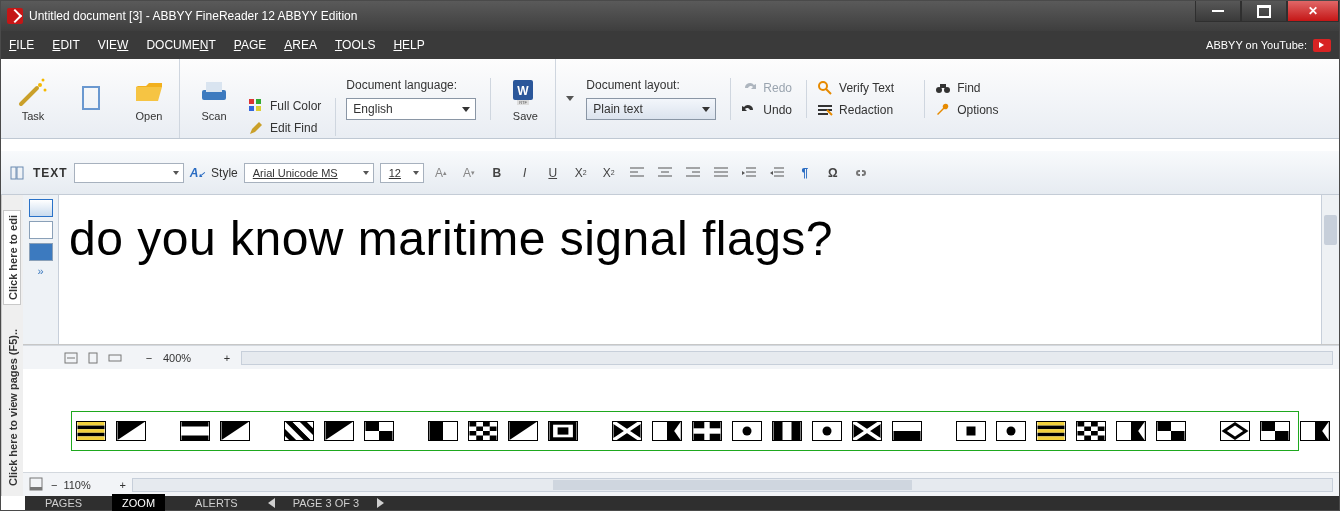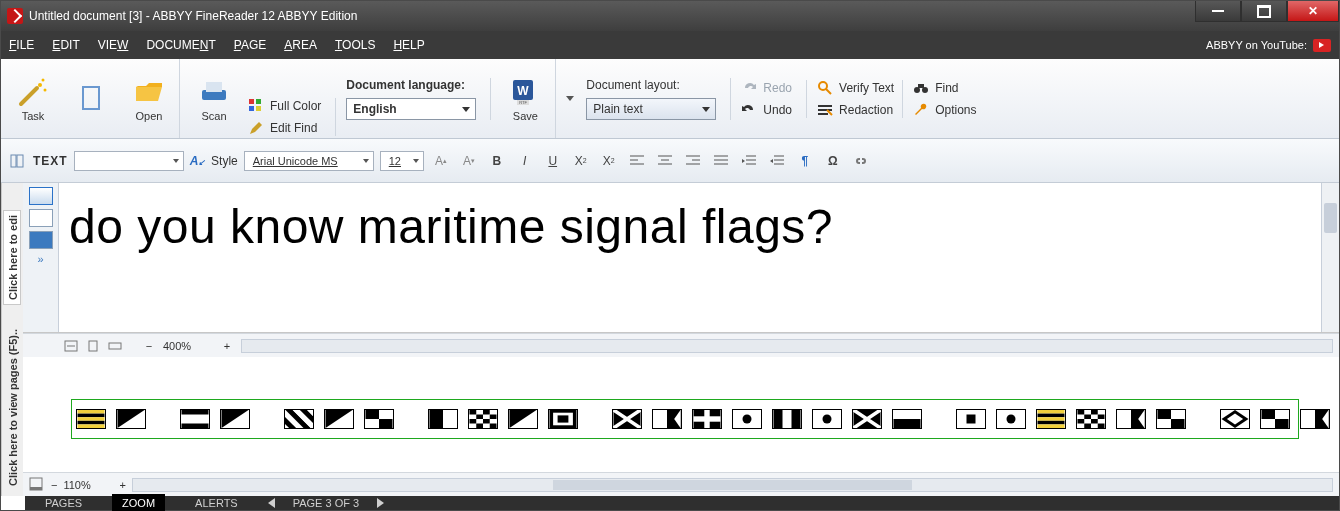--- a/index.html
+++ b/index.html
@@ -26,21 +26,21 @@
   .ribbon { height:80px; background:linear-gradient(#fdfdfd,#e9edf3); border-bottom:1px solid #bfc8d3; display:flex; align-items:center; padding:0 8px; gap:10px; font-size:12px; color:#333; }
   .rgroup { display:flex; flex-direction:column; align-items:center; justify-content:center; height:100%; padding:2px 8px; }
   .rgroup.vsep{border-right:1px solid #cfd6df; padding-right:14px;}
   .rgroup .big{font-size:11px;margin-top:2px;text-align:center;}
   .rside{display:flex; flex-direction:column; gap:6px; justify-content:center;}
   .rside .row{display:flex; align-items:center; gap:6px; font-size:12px;}
   .dropdown{height:22px;border:1px solid #8a96a5;background:#fff;display:flex;align-items:center;padding:0 18px 0 6px;position:relative;min-width:130px;font-size:12px;}
   .dropdown::after{content:"";position:absolute;right:5px;top:8px;border-left:4px solid transparent;border-right:4px solid transparent;border-top:5px solid #333;}
   .dropdown.sel{background:linear-gradient(#f3f6fb,#dbe3ee);}
   .ico32{width:32px;height:32px;display:flex;align-items:center;justify-content:center;}
-  .fmtbar{height:44px;background:linear-gradient(#f8fafc,#e6ebf1);border-bottom:1px solid #c4ccd6;display:flex;align-items:center;gap:6px;padding:0 6px;font-size:12px;color:#333;}
+  .fmtbar{height:44px;background:linear-gradient(#f8fafc,#e6ebf1);border-bottom:1px solid #c4ccd6;display:flex;align-items:center;gap:6px;padding:0 6px;font-size:12px;color:#333;margin-top:12px;}
   .fmtbar .lab{font-weight:bold;letter-spacing:1px;}
   .fmtbar .dd{height:20px;border:1px solid #a7b1be;background:#fff;padding:0 16px 0 8px;position:relative;font-size:11px;display:flex;align-items:center;text-decoration:underline;}
   .fmtbar .dd::after{content:"";position:absolute;right:4px;top:7px;border-left:3px solid transparent;border-right:3px solid transparent;border-top:4px solid #555;}
   .fmtbar .tbtn{width:22px;height:22px;display:flex;align-items:center;justify-content:center;color:#444;border-radius:2px;}
   .workarea{flex:1;display:flex;min-height:0;}
   .vtab{width:22px;background:#efefef;border-right:1px solid #c9c9c9;writing-mode:vertical-rl;transform:rotate(180deg);display:flex;align-items:center;justify-content:flex-start;padding:6px 0;font-size:11px;font-weight:bold;color:#333;gap:20px;}
   .vtab div{padding:4px 2px;}
   .vtab .sel{background:#fff;border:1px solid #c9c9c9;}
   .main{flex:1;display:flex;flex-direction:column;min-width:0;}
   .textpane{position:relative;border-bottom:1px solid #c7c7c7;display:flex;}
@@ -150,21 +150,21 @@
             </svg></span>
         <span>Full Color</span>
       </div>
       <div class="row">
         <span class="smico"><svg viewBox="0 0 16 16">
               <path d="M2 14l2-5 7-7 3 3-7 7z" fill="#caa02a"></path>
             </svg></span>
         <span>Edit Find</span>
       </div>
     </div>
-    <div class="rside vsep" style="padding-right:14px;border-right:1px solid #cfd6df;font-weight:bold;">
+    <div class="rside vsep" style="padding-right:14px;border-right:1px solid #cfd6df;">
       <div class="row">Document language:</div>
       <div class="dropdown">
           <span>English</span>
         </div>
     </div>
     <div class="rgroup vsep">
       <div class="ico32">
         <svg viewBox="0 0 32 32">
             <rect x="4" y="4" width="20" height="20" rx="2" fill="#2b579a"></rect>
             <text x="14" y="19" font-size="12" fill="#fff" text-anchor="middle" font-weight="bold">W</text>
@@ -190,21 +190,21 @@
             </svg></span>
         <span>Redo</span>
       </div>
       <div class="row">
         <span class="smico"><svg viewBox="0 0 16 16">
               <path d="M12 8a5 5 0 0 0-9-3L1 4v5h5L4 7a3 3 0 0 1 5 1z" fill="#333"></path>
             </svg></span>
         <span>Undo</span>
       </div>
     </div>
-    <div class="rside vsep" style="padding-right:8px;border-right:1px solid #cfd6df;">
+    <div class="rside vsep" style="padding-right:30px;border-right:1px solid #cfd6df;">
       <div class="row">
         <span class="smico"><svg viewBox="0 0 16 16">
               <circle cx="6" cy="6" r="4" fill="none" stroke="#e68a00" stroke-width="2"></circle>
               <line x1="9" y1="9" x2="14" y2="14" stroke="#e68a00" stroke-width="2"></line>
             </svg></span>
         <span>Verify Text</span>
       </div>
       <div class="row">
         <span class="smico"><svg viewBox="0 0 16 16">
               <rect x="1" y="3" width="14" height="2" fill="#333"></rect>

